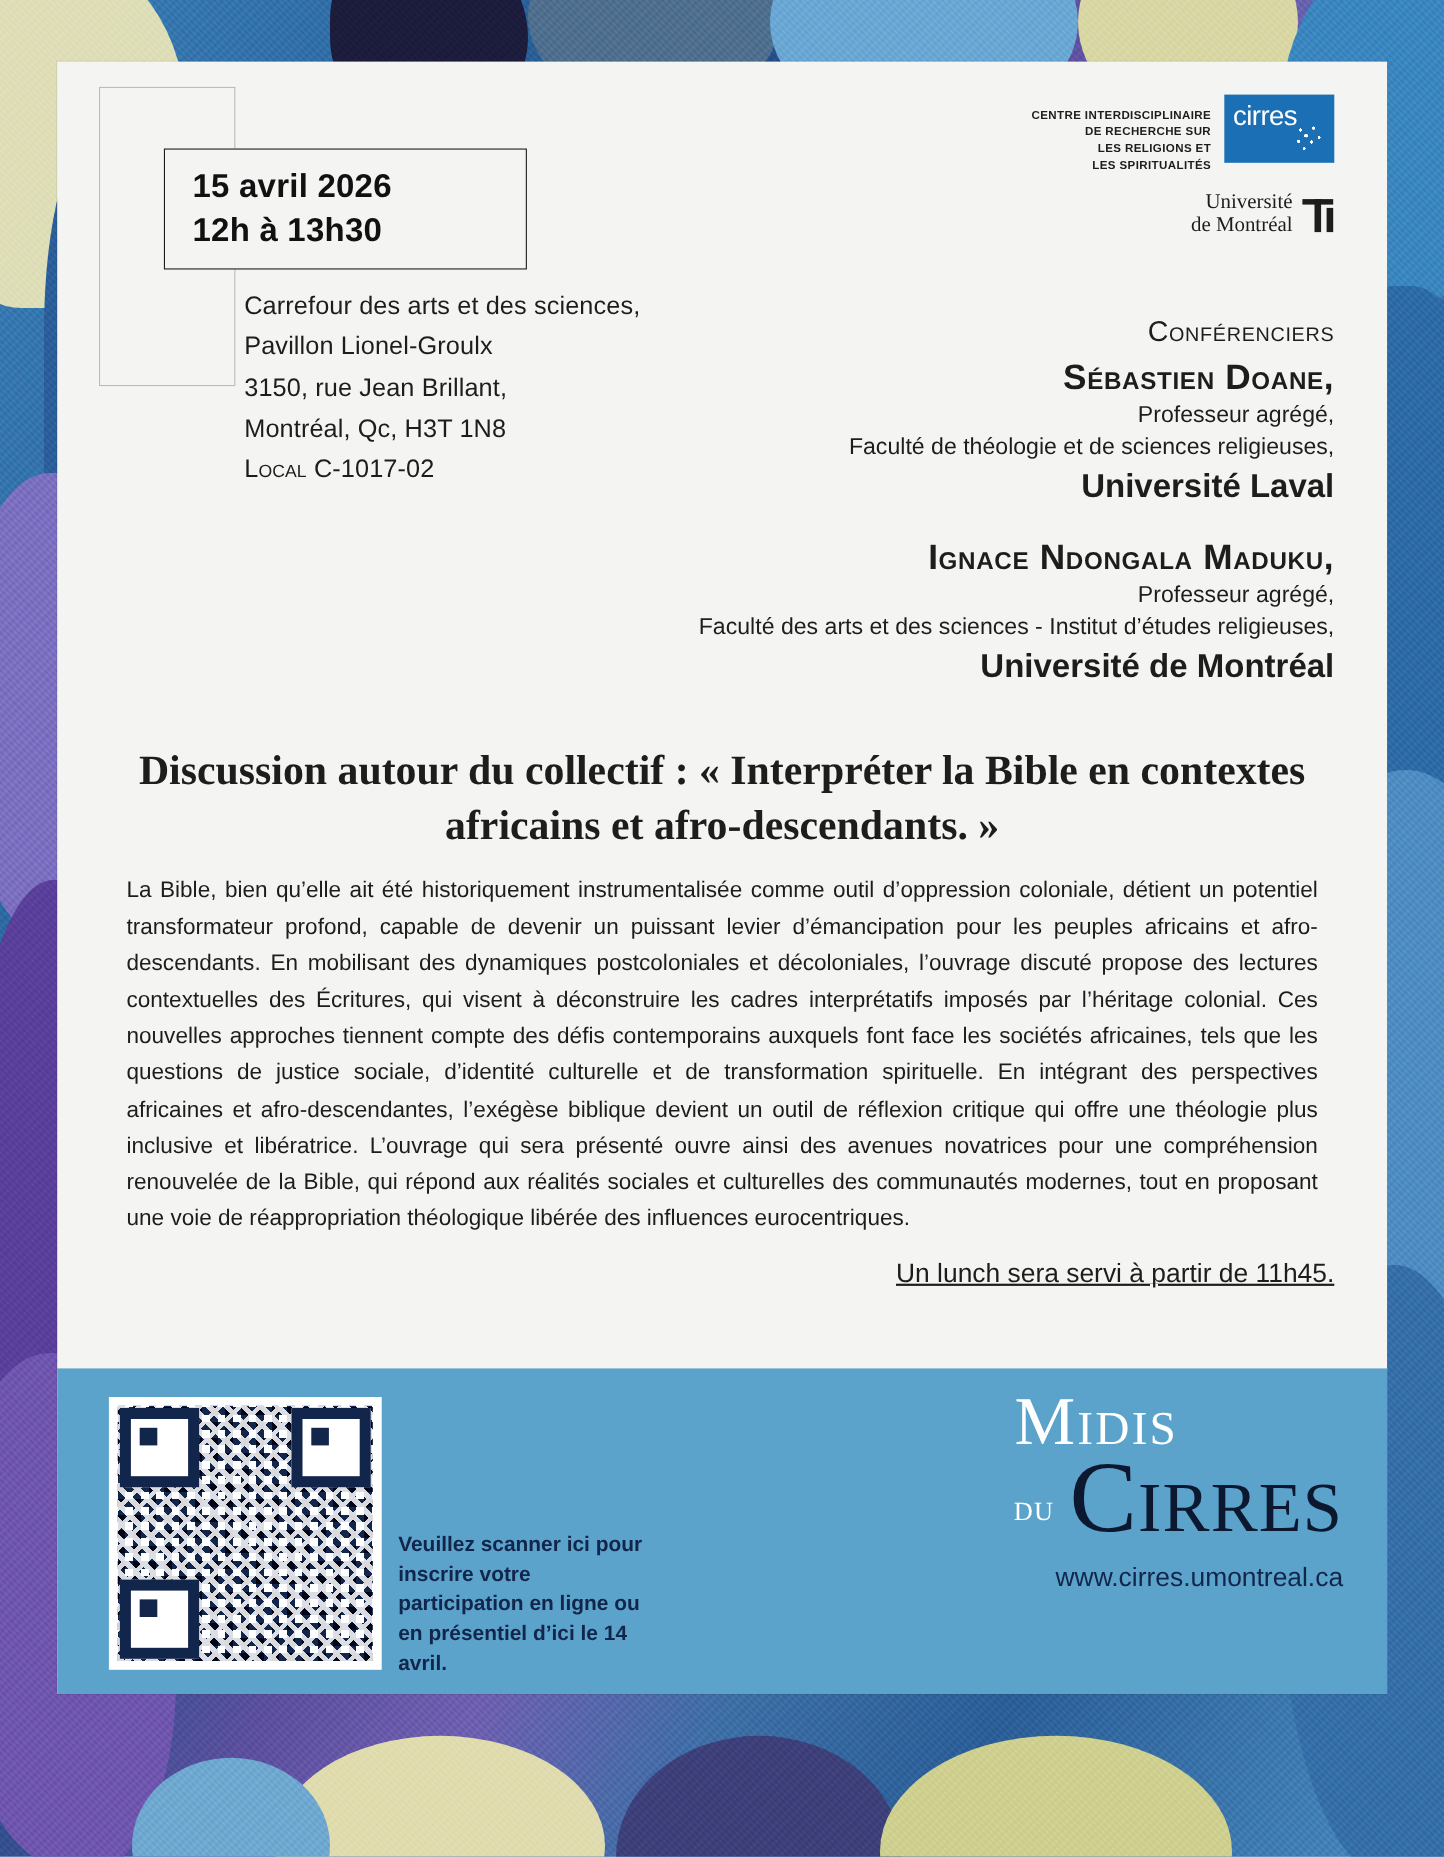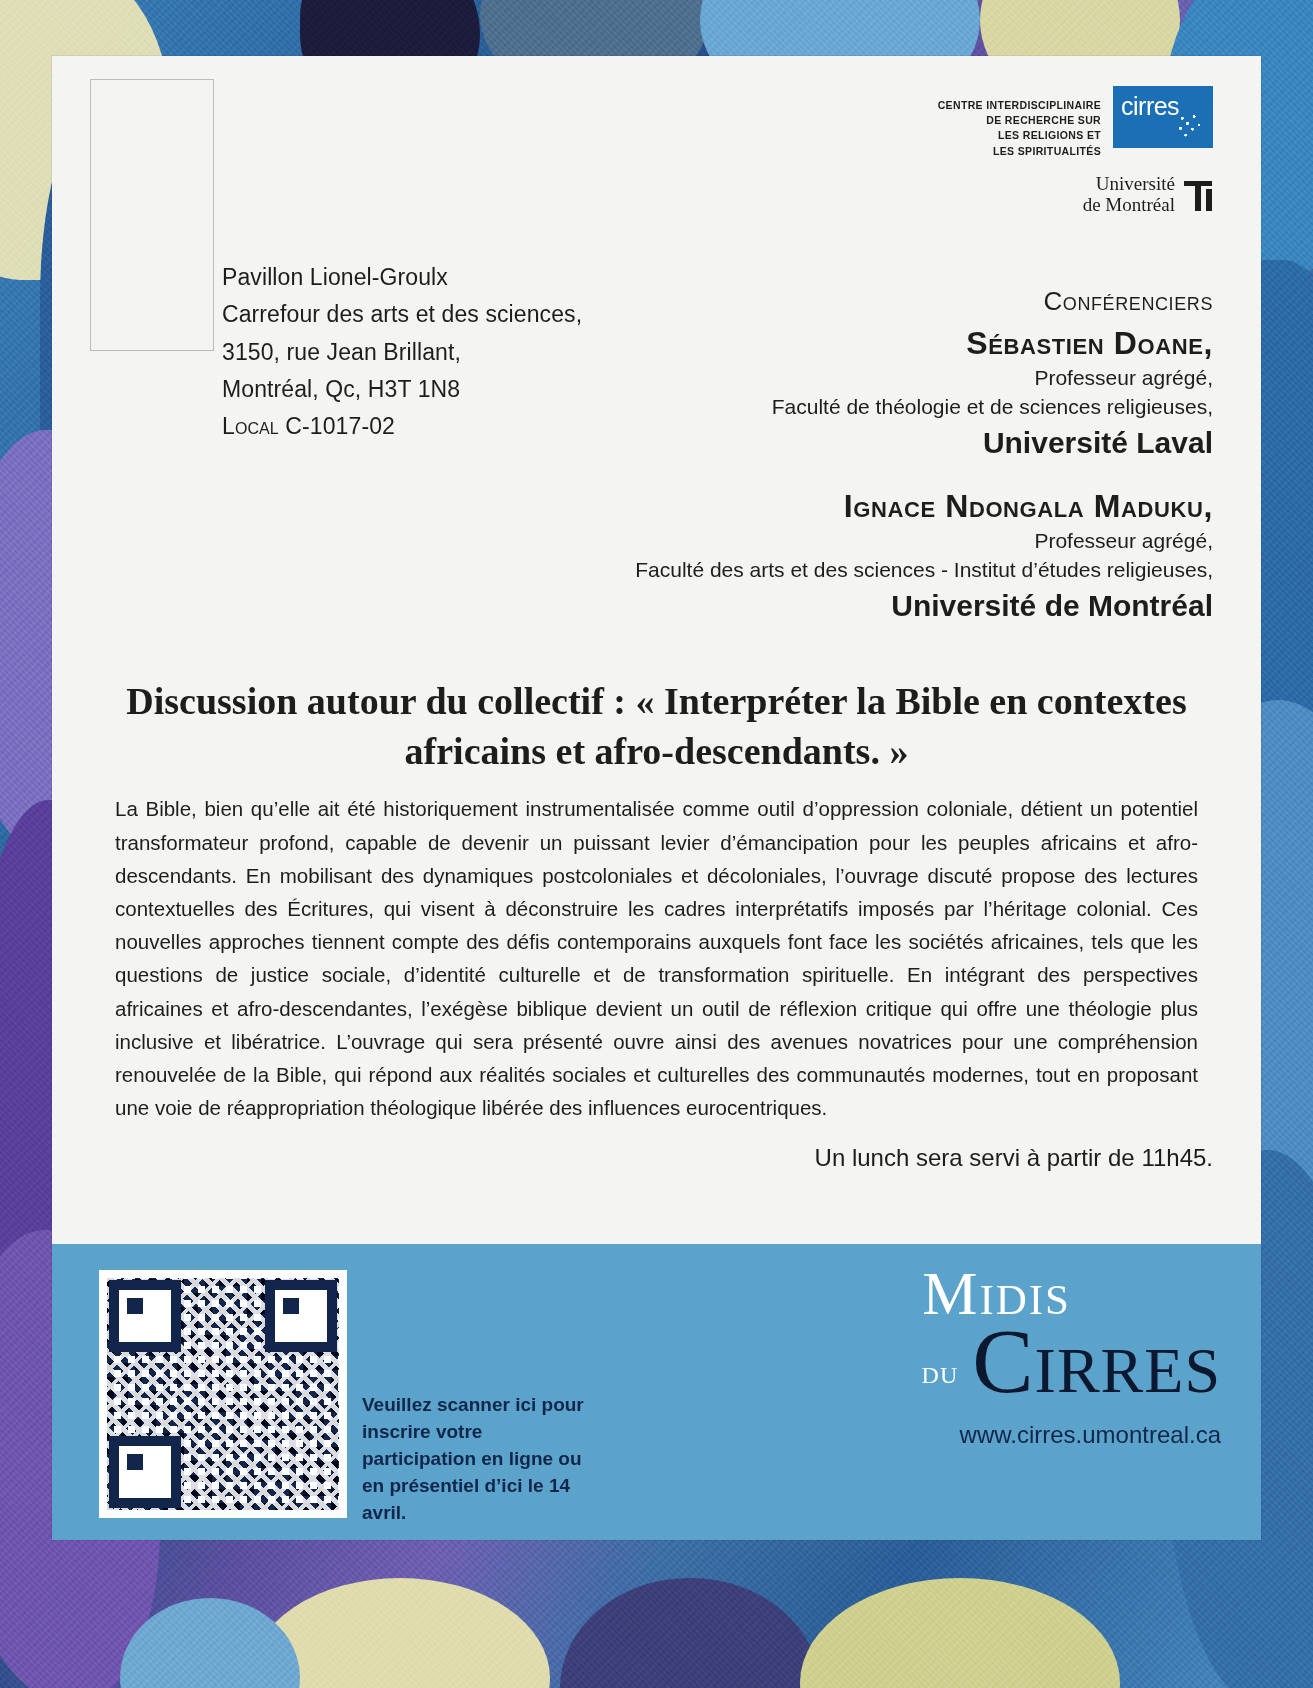--- a/index.html
+++ b/index.html
@@ -254,20 +254,21 @@
     line-height: 1.62;
     color: #1d1d1b;
     text-align: justify;
     margin: 15px;
   }
   .lunch {
     margin-top: 20px;
     text-align: right;
     font-size: 24px;
     color: #1d1d1b;
+    text-decoration: underline;
   }
 
   
   .footer {
     position: absolute;
     left: 0;
     bottom: 0;
     width: 1209px;
     height: 296px;
     background: #5ba3cb;
@@ -398,24 +399,28 @@
       <span class="blob b17"></span>
   </div>
   <div class="bg-layer noise"></div>
 
   <div class="card">
 
     <div class="top">
 
       <div class="frame-outline"></div>
 
+      <div class="datebox">
+        <div class="line">15 avril 2026</div>
+        <div class="line">12h à 13h30</div>
+      </div>
 
       <div class="venue">
+        <div>Carrefour des arts et des sciences,</div>
         <div>Pavillon Lionel-Groulx</div>
-        <div>Carrefour des arts et des sciences,</div>
         <div>3150, rue Jean Brillant,</div>
         <div>Montréal, Qc, H3T 1N8</div>
         <div class="smallcaps">Local C-1017-02</div>
       </div>
 
       <div class="logos">
         <div class="logo-row">
           <div class="cirres-text">
             <div>CENTRE INTERDISCIPLINAIRE</div>
             <div>DE RECHERCHE SUR</div>

